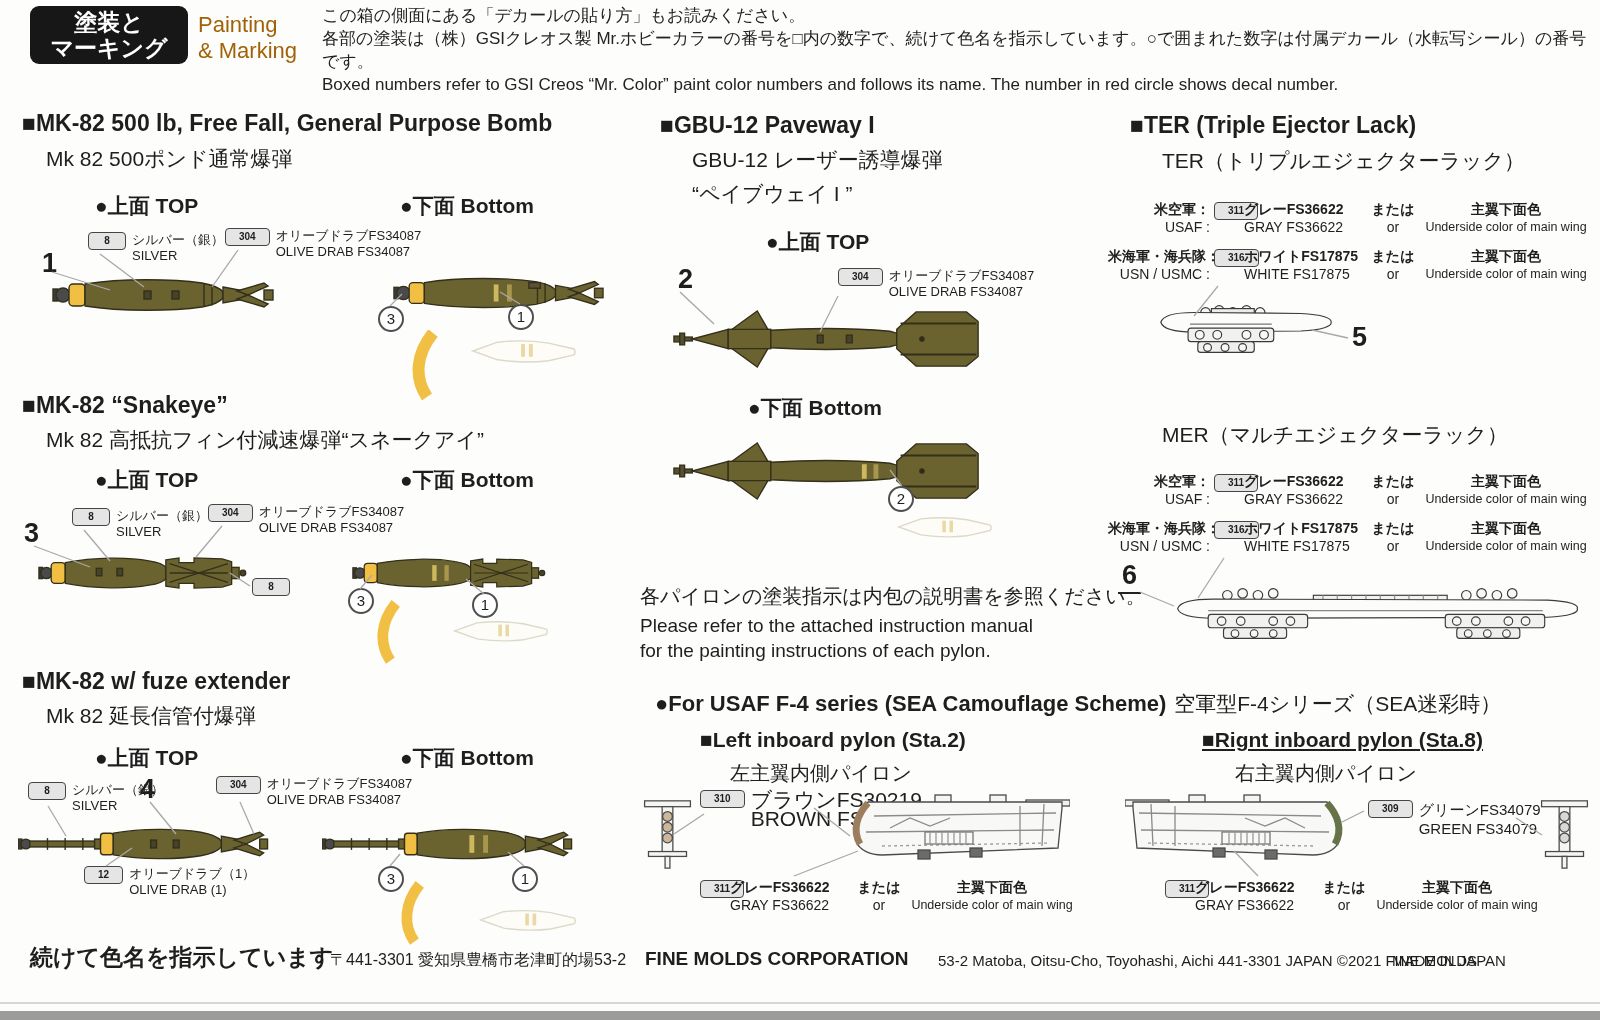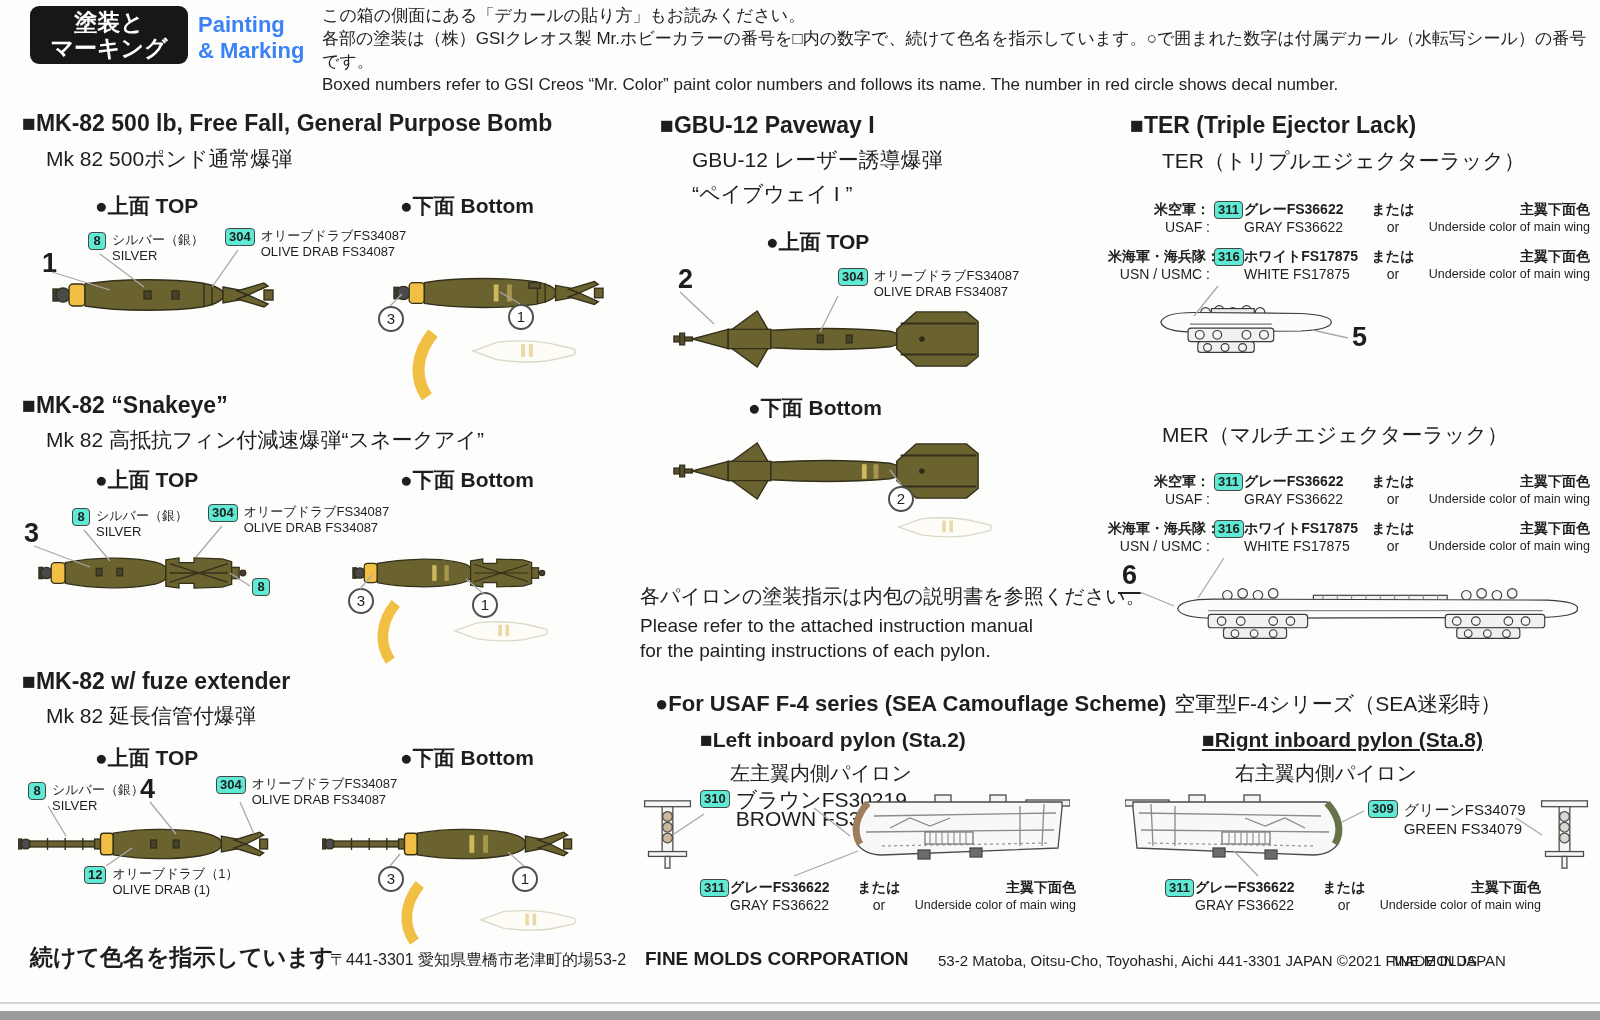--- a/index.html
+++ b/index.html
@@ -1,41 +1,41 @@
 <!DOCTYPE html>
 <html><head>
 <meta charset="utf-8">
 <style>
   html,body{margin:0;padding:0;background:#fff;}
   .page{position:relative;width:1600px;height:1020px;background:#fdfdfc;overflow:hidden;
         font-family:"Liberation Sans","DejaVu Sans",sans-serif;color:#1e1e1e;}
   .abs{position:absolute;}
   .badge{background:#171717;color:#fff;border-radius:9px;text-align:center;font-weight:bold;
          font-size:23px;line-height:26px;padding:3px 6px;width:146px;}
-  .pm-title{font-weight:bold;font-size:22px;line-height:26px;color:#3b82f6;}
+  .pm-title{font-weight:normal;font-size:22px;line-height:26px;color:#a16207;}
   .desc{font-size:17px;line-height:23px;color:#222;width:1265px;}
   .sec-en{font-weight:bold;font-size:23px;white-space:nowrap;}
   .sec-jp{font-size:21px;white-space:nowrap;}
   .view-label{font-size:21px;font-weight:bold;white-space:nowrap;}
   .part{font-size:27px;font-weight:bold;}
   .part.u{border-bottom:2px solid #222;padding:0 4px 1px 4px;}
   .callout{display:flex;gap:6px;align-items:flex-start;}
-  .box-num{display:inline-block;border:1.5px solid #454545;border-radius:4px;background:#5eead4;
-           font-size:13px;font-weight:bold;line-height:16px;padding:0 3px;min-width:10px;text-align:center;}
+  .box-num{display:inline-block;border:1.5px solid #454545;border-radius:4px;background:#e5e5e5;
+           font-size:10px;font-weight:bold;line-height:16px;padding:0 13px;min-width:10px;text-align:center;}
   .co-txt{font-size:13px;line-height:16px;white-space:nowrap;}
   .circ{width:26px;height:26px;box-sizing:border-box;border:2px solid #4f4f4f;border-radius:50%;
         background:#fff;font-size:15px;line-height:22px;text-align:center;}
   .orrow{display:flex;gap:4px;font-size:14px;line-height:18px;}
   .orrow .t{font-weight:bold;white-space:nowrap;}
   .orrow .b{white-space:nowrap;}
   .orrow .lab{width:102px;text-align:right;}
   .orrow .boxc{width:26px;padding-top:0;}
   .orrow .col{width:120px;}
   .orrow .or{width:50px;text-align:center;}
-  .orrow .alt{width:168px;text-align:right;}
+  .orrow .alt{width:168px;text-align:center;}
   .orrow .alt .b{font-size:12.5px;}
   .note-jp{font-size:20px;white-space:nowrap;}
   .note-en{font-size:19px;line-height:25px;white-space:nowrap;}
   .f4title{white-space:nowrap;}
   .f4title .en{font-weight:bold;font-size:22px;}
   .f4title .jp{font-size:21px;margin-left:8px;}
   .pyl-en{font-weight:bold;font-size:21px;white-space:nowrap;}
   .pyl-jp{font-size:20px;white-space:nowrap;}
   .foot-co-jp{font-weight:bold;font-size:23px;white-space:nowrap;}
   .foot-ad-jp{font-size:16px;white-space:nowrap;}

